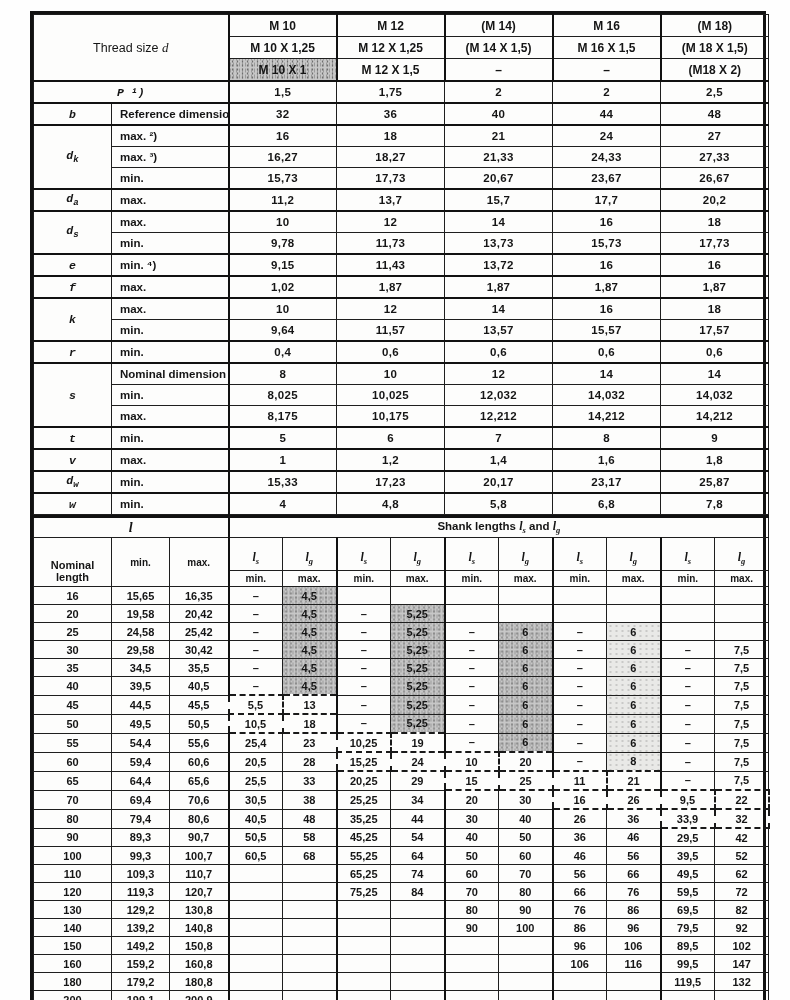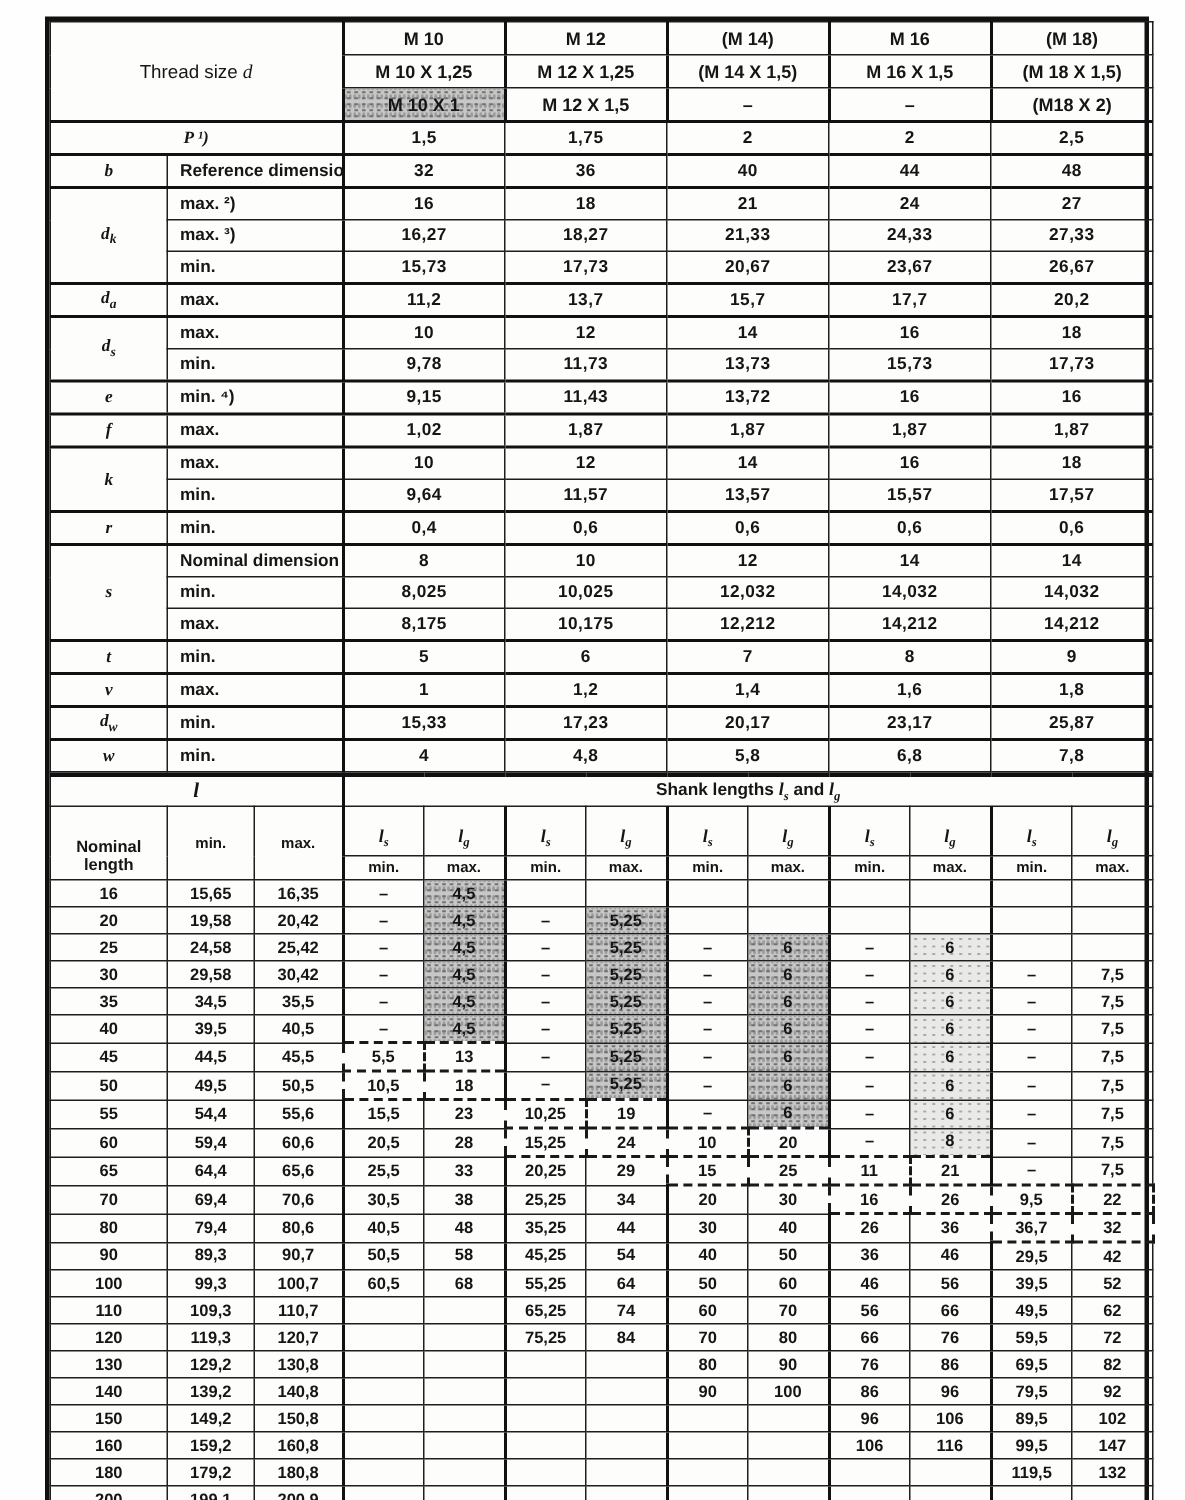--- a/index.html
+++ b/index.html
@@ -34,21 +34,21 @@
     white-space:nowrap;
   }
   
   .spec th,.spec td{height:20px;font-size:11.5px;}
   .spec thead th{height:21px;font-size:12px;text-align:center;}
   .spec .corner{font-size:12.5px;font-weight:400;}
   .spec .corner i{font-family:"Liberation Serif",serif;font-size:13px;}
   .spec tr.gtop th,.spec tr.gtop td{border-top:2px solid #111;}
   .heavyL{border-left:2px solid #111;}
   .symcell{
-    font-family:Liberation Serif, serif;
+    font-family:Liberation Mono, monospace;
     font-style:italic;font-size:13px;font-weight:700;
     border-right:1px solid #1e1e1e;
   }
   .symcell sub{font-size:9px;font-style:italic;}
   .lab{
     text-align:left;padding-left:8px;
     font-size:10.5px;font-weight:700;
   }
   .spec td.val{letter-spacing:0.3px;}
   
@@ -460,21 +460,21 @@
             <td class="shade">6</td>
             <td class="heavyL">–</td>
             <td class="shadeL">6</td>
             <td class="heavyL">–</td>
             <td>7,5</td>
           </tr>
           <tr>
             <th class="lcol">55</th>
             <td>54,4</td>
             <td>55,6</td>
-            <td class="heavyL">15,5</td>
+            <td class="heavyL">25,4</td>
             <td>23</td>
             <td class="heavyL dashbox">10,25</td>
             <td class="dashbox">19</td>
             <td class="heavyL">–</td>
             <td class="shade">6</td>
             <td class="heavyL">–</td>
             <td class="shadeL">6</td>
             <td class="heavyL">–</td>
             <td>7,5</td>
           </tr>
@@ -528,21 +528,21 @@
             <td>79,4</td>
             <td>80,6</td>
             <td class="heavyL">40,5</td>
             <td>48</td>
             <td class="heavyL">35,25</td>
             <td>44</td>
             <td class="heavyL">30</td>
             <td>40</td>
             <td class="heavyL">26</td>
             <td>36</td>
-            <td class="heavyL dashbox">36,7</td>
+            <td class="heavyL dashbox">33,9</td>
             <td class="dashbox">32</td>
           </tr>
           <tr>
             <th class="lcol">90</th>
             <td>89,3</td>
             <td>90,7</td>
             <td class="heavyL">50,5</td>
             <td>58</td>
             <td class="heavyL">45,25</td>
             <td>54</td>

